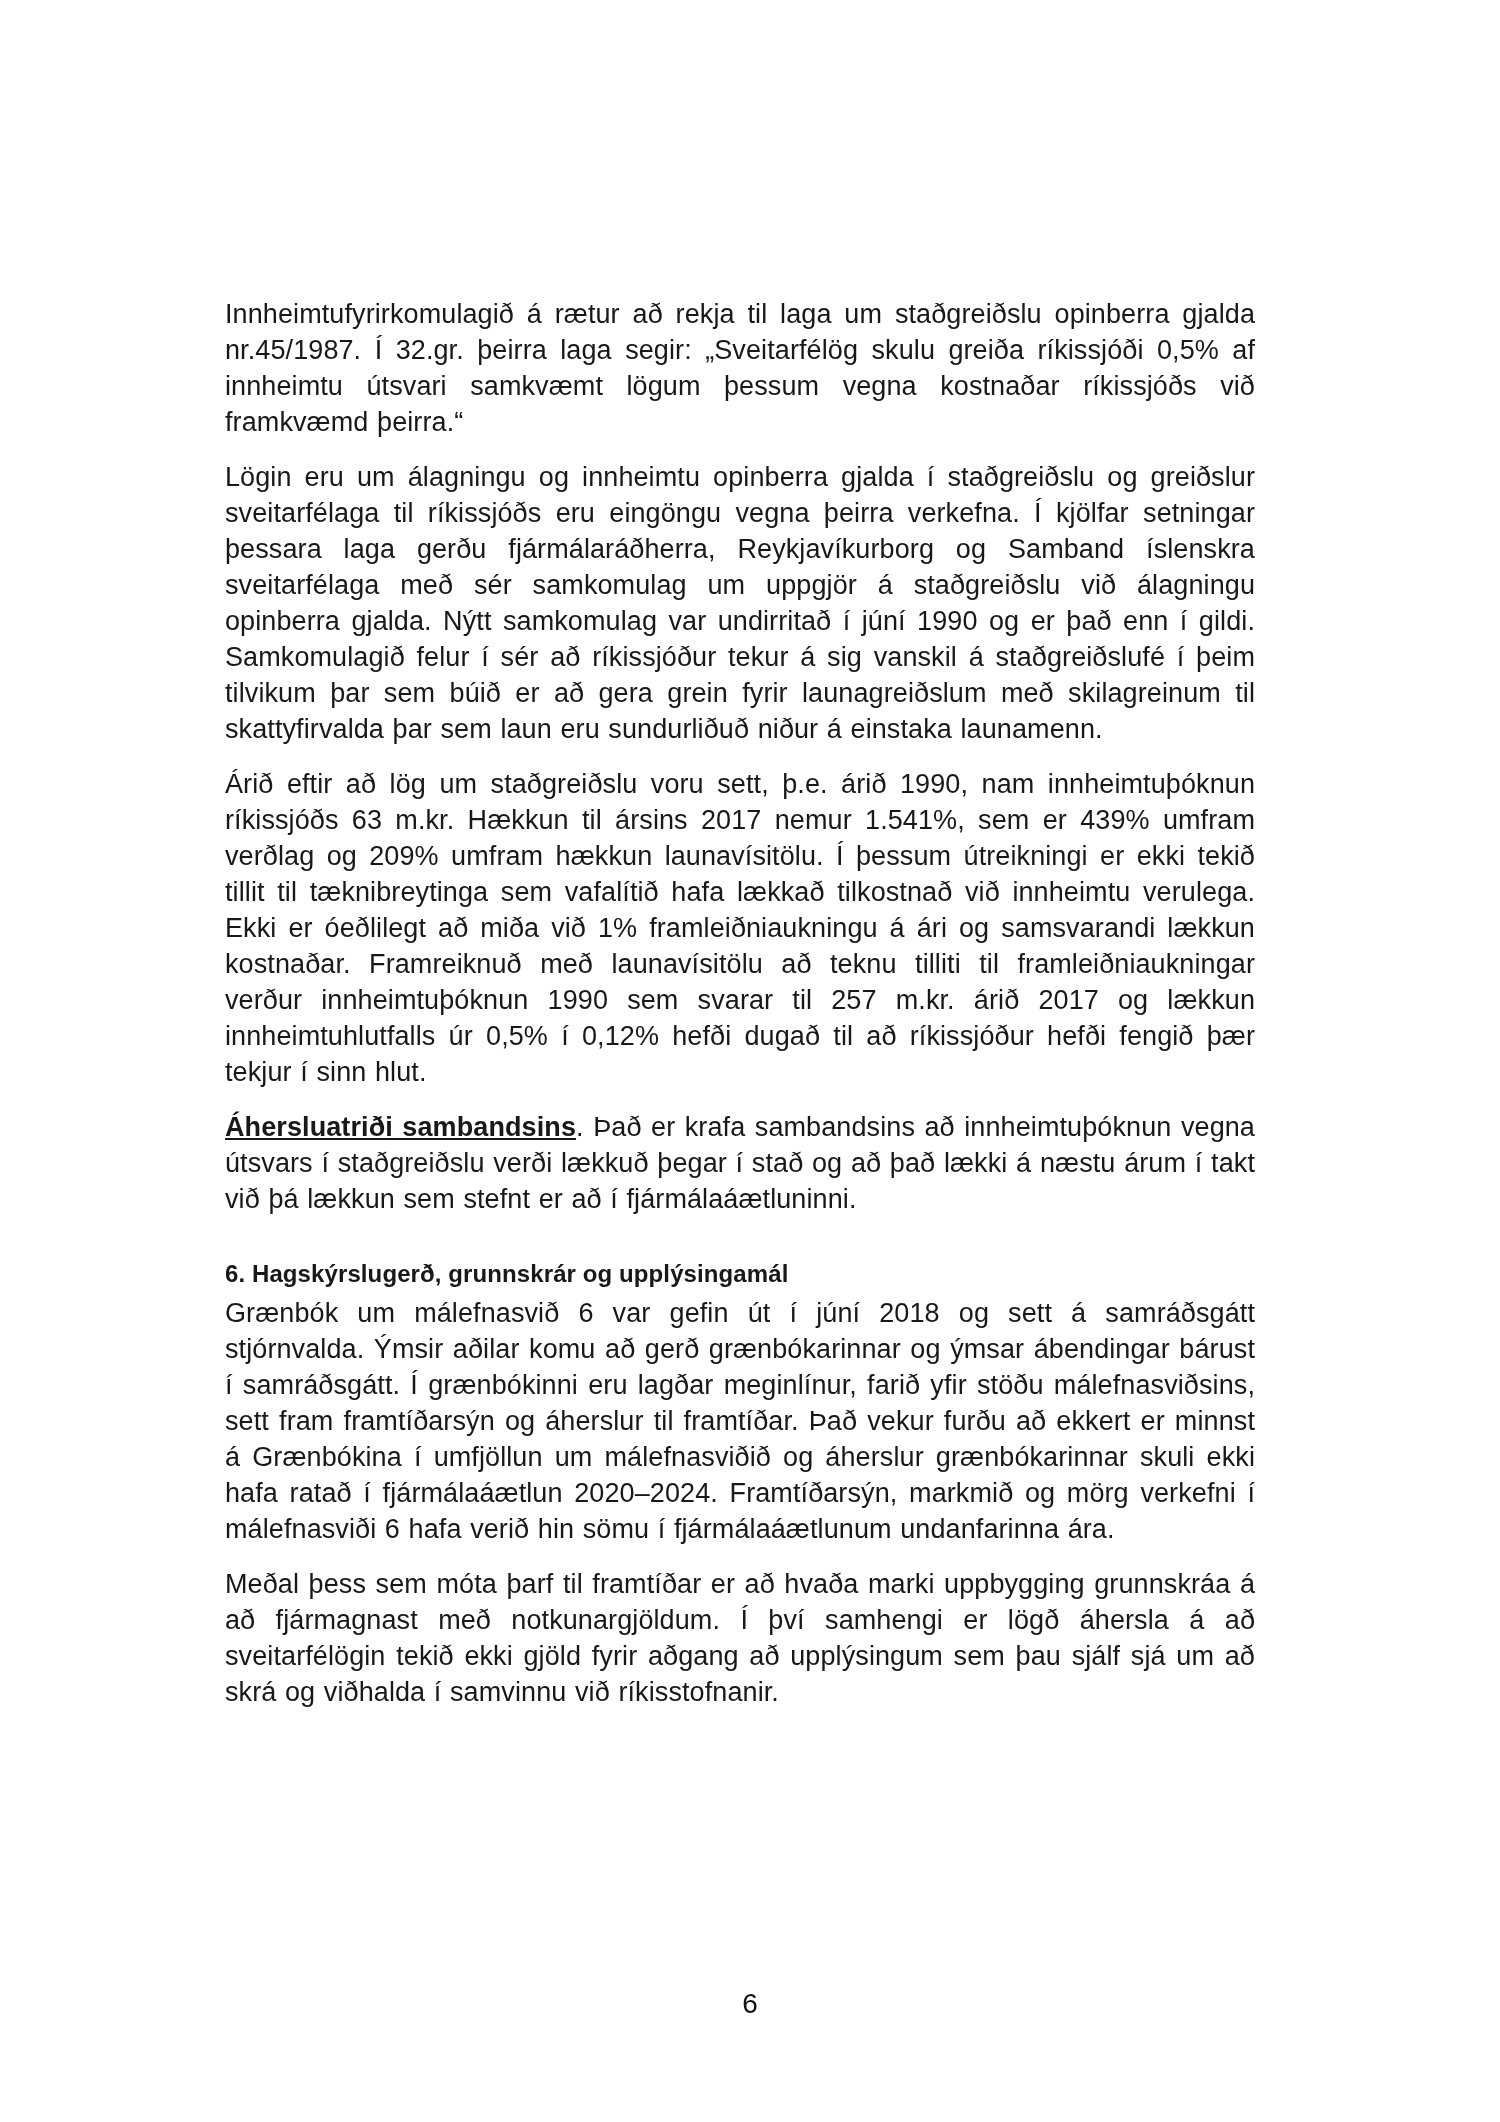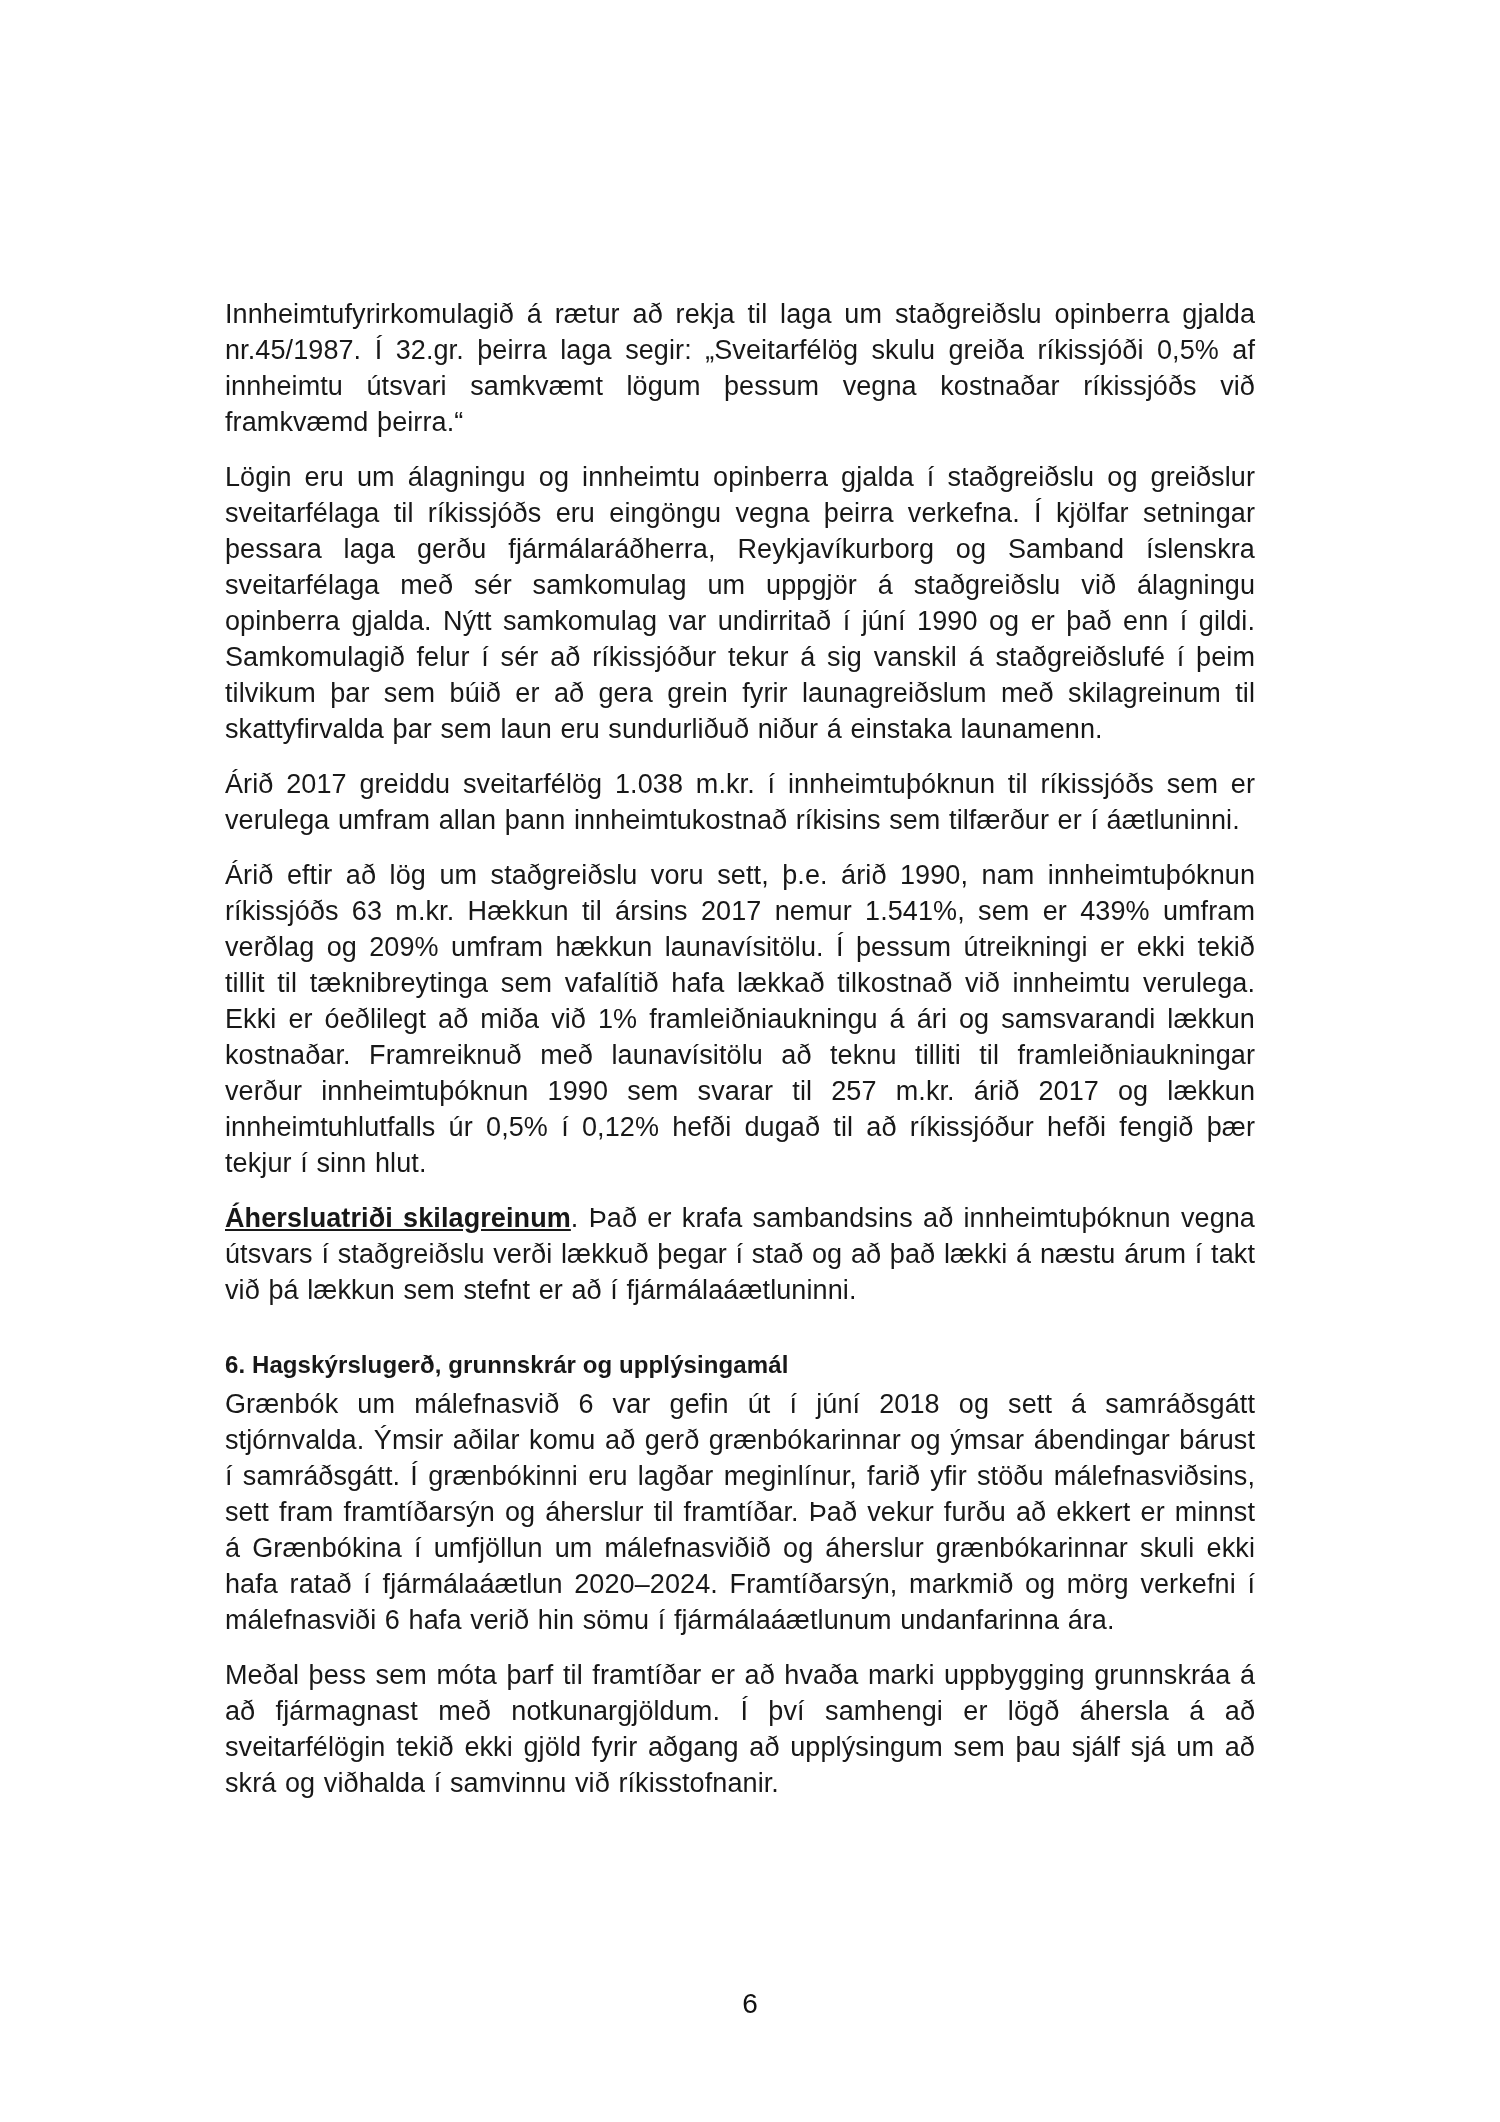--- a/index.html
+++ b/index.html
@@ -52,21 +52,20 @@
     color: #111111;
   }
 </style>
 </head>
 <body>
 
 <div class="page">
   <div class="content">
     <p>Innheimtufyrirkomulagið á rætur að rekja til laga um staðgreiðslu opinberra gjalda nr.45/1987. Í 32.gr. þeirra laga segir: „Sveitarfélög skulu greiða ríkissjóði 0,5% af innheimtu útsvari samkvæmt lögum þessum vegna kostnaðar ríkissjóðs við framkvæmd þeirra.“</p>
     <p>Lögin eru um álagningu og innheimtu opinberra gjalda í staðgreiðslu og greiðslur sveitarfélaga til ríkissjóðs eru eingöngu vegna þeirra verkefna. Í kjölfar setningar þessara laga gerðu fjármálaráðherra, Reykjavíkurborg og Samband íslenskra sveitarfélaga með sér samkomulag um uppgjör á staðgreiðslu við álagningu opinberra gjalda. Nýtt samkomulag var undirritað í júní 1990 og er það enn í gildi. Samkomulagið felur í sér að ríkissjóður tekur á sig vanskil á staðgreiðslufé í þeim tilvikum þar sem búið er að gera grein fyrir launagreiðslum með skilagreinum til skattyfirvalda þar sem laun eru sundurliðuð niður á einstaka launamenn.</p>
-    <p>Árið 2017 greiddu sveitarfélög 1.038 m.kr. í innheimtuþóknun til ríkissjóðs sem er verulega umfram allan þann innheimtukostnað ríkisins sem tilfærður er í áætluninni.</p>
     <p>Árið eftir að lög um staðgreiðslu voru sett, þ.e. árið 1990, nam innheimtuþóknun ríkissjóðs 63 m.kr. Hækkun til ársins 2017 nemur 1.541%, sem er 439% umfram verðlag og 209% umfram hækkun launavísitölu. Í þessum útreikningi er ekki tekið tillit til tæknibreytinga sem vafalítið hafa lækkað tilkostnað við innheimtu verulega. Ekki er óeðlilegt að miða við 1% framleiðniaukningu á ári og samsvarandi lækkun kostnaðar. Framreiknuð með launavísitölu að teknu tilliti til framleiðniaukningar verður innheimtuþóknun 1990 sem svarar til 257 m.kr. árið 2017 og lækkun innheimtuhlutfalls úr 0,5% í 0,12% hefði dugað til að ríkissjóður hefði fengið þær tekjur í sinn hlut.</p>
-    <p><span class="emphasis-lead">Áhersluatriði skilagreinum</span><span>. Það er krafa sambandsins að innheimtuþóknun vegna útsvars í staðgreiðslu verði lækkuð þegar í stað og að það lækki á næstu árum í takt við þá lækkun sem stefnt er að í fjármálaáætluninni.</span></p>
+    <p><span class="emphasis-lead">Áhersluatriði sambandsins</span><span>. Það er krafa sambandsins að innheimtuþóknun vegna útsvars í staðgreiðslu verði lækkuð þegar í stað og að það lækki á næstu árum í takt við þá lækkun sem stefnt er að í fjármálaáætluninni.</span></p>
     <h2 class="section-heading">6. Hagskýrslugerð, grunnskrár og upplýsingamál</h2>
     <p>Grænbók um málefnasvið 6 var gefin út í júní 2018 og sett á samráðsgátt stjórnvalda. Ýmsir aðilar komu að gerð grænbókarinnar og ýmsar ábendingar bárust í samráðsgátt. Í grænbókinni eru lagðar meginlínur, farið yfir stöðu málefnasviðsins, sett fram framtíðarsýn og áherslur til framtíðar. Það vekur furðu að ekkert er minnst á Grænbókina í umfjöllun um málefnasviðið og áherslur grænbókarinnar skuli ekki hafa ratað í fjármálaáætlun 2020–2024. Framtíðarsýn, markmið og mörg verkefni í málefnasviði 6 hafa verið hin sömu í fjármálaáætlunum undanfarinna ára.</p>
     <p>Meðal þess sem móta þarf til framtíðar er að hvaða marki uppbygging grunnskráa á að fjármagnast með notkunargjöldum. Í því samhengi er lögð áhersla á að sveitarfélögin tekið ekki gjöld fyrir aðgang að upplýsingum sem þau sjálf sjá um að skrá og viðhalda í samvinnu við ríkisstofnanir.</p>
   </div>
   <div class="page-number">6</div>
 </div>
 
 </body></html>

